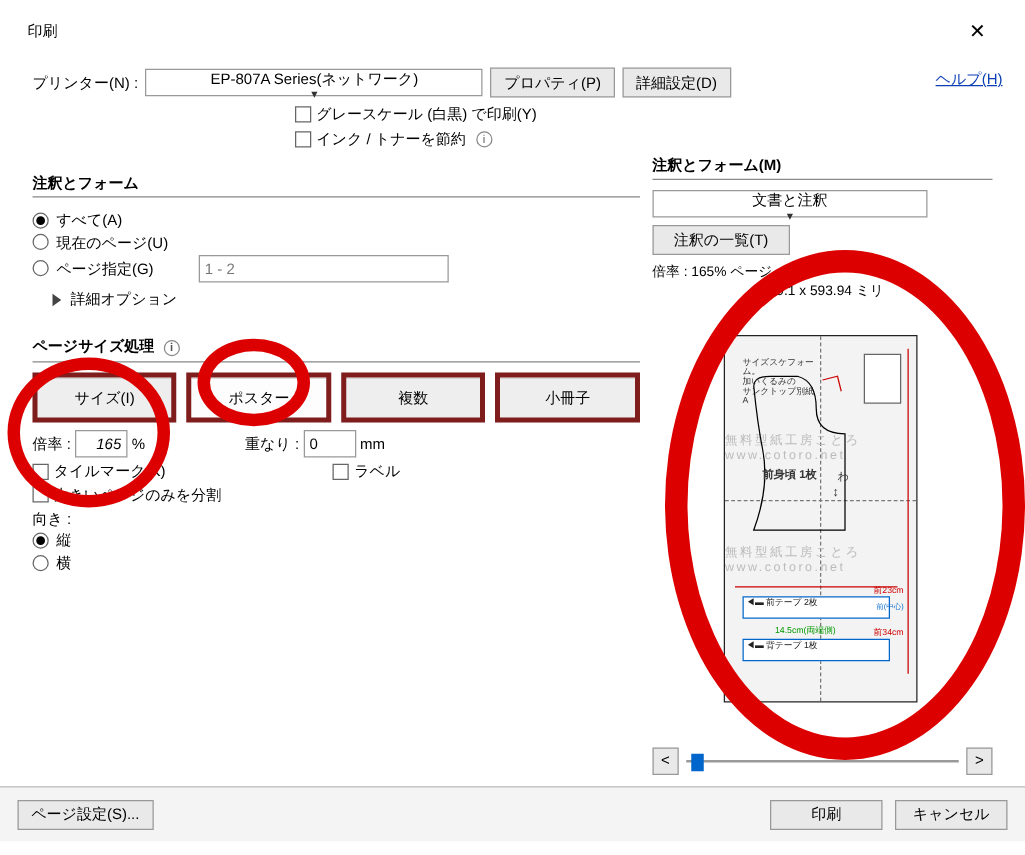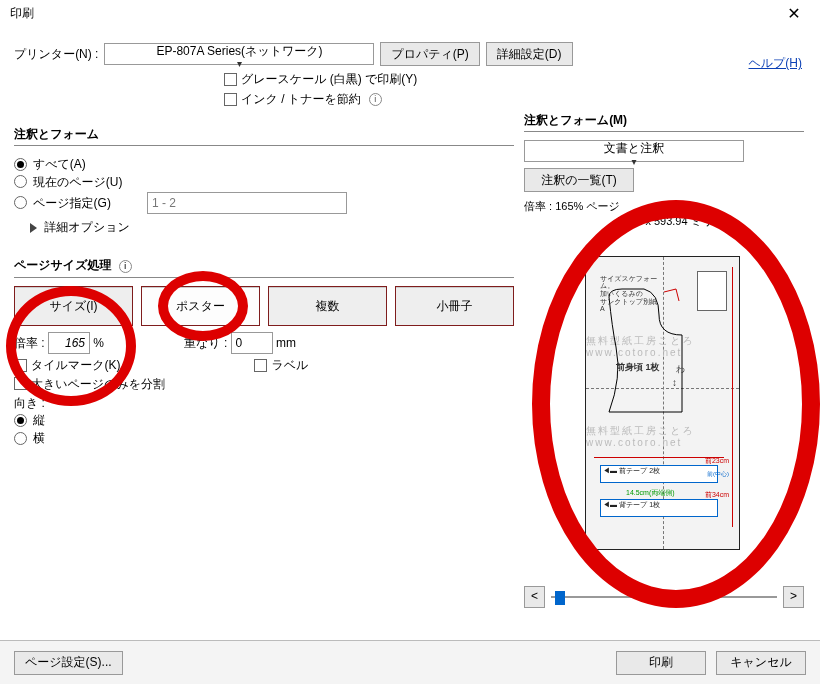--- a/index.html
+++ b/index.html
@@ -1,21 +1,21 @@
 <!DOCTYPE html>
 <html><head>
 <meta charset="utf-8">
 <style>
 html,body{
   margin:0;padding:0;width:820px;height:684px;
   font:12px/1.2 "Meiryo","MS PGothic","Hiragino Kaku Gothic Pro",sans-serif;
   background:#fff;color:#000;box-sizing:border-box;overflow:hidden;
 }
 *{box-sizing:border-box}
-.dlg{width:820px;height:684px;position:relative;background:#fff;padding:0}
+.dlg{width:820px;height:684px;position:relative;background:#fff;padding:12px}
 .titlebar{height:28px;display:flex;align-items:center;justify-content:space-between;
   padding:0 6px;border-bottom:1px solid #fff}
 .titlebar .title{padding:4px 4px}
 .closebtn{width:40px;height:24px;display:flex;align-items:center;justify-content:center;
   font-size:16px}
 .body{padding:8px 14px 0 14px}
 .row{display:flex;align-items:center;gap:6px;margin:6px 0}
 .select, input[type=text]{
   border:1px solid #999;background:#fff;height:22px;padding:0 4px;font:inherit;flex-direction:column;
 }
@@ -45,21 +45,21 @@
 .right{width:280px}
 fieldset{border:none;padding:0;margin:0}
 .hr{border-top:1px solid #888;margin:4px 0 8px 0}
 .pages .row{margin:3px 0}
 .rangebox{width:200px;color:#777}
 .moreopt{margin:6px 0 10px 16px}
 .tri{display:inline-block;width:0;height:0;border-top:5px solid transparent;
   border-bottom:5px solid transparent;border-left:7px solid #444;margin-right:4px;
   vertical-align:middle}
 .tabs{display:flex;gap:8px;margin:6px 0}
-.tabbtn{flex:1;height:40px;border:1px solid #7f1d1d;background:#eee;display:flex;
+.tabbtn{flex:1;height:40px;border:4px solid #7f1d1d;background:#eee;display:flex;
   align-items:center;justify-content:center;box-shadow:0 1px 0 #ccc inset}
 .tabbtn.active{background:#fdfdfd}
 .posterfields .row{margin:4px 0}
 .info-i{display:inline-flex;width:13px;height:13px;border:1px solid #888;border-radius:50%;
   align-items:center;justify-content:center;font-size:9px;color:#555;margin-left:4px}
 .orient .row{margin:3px 0}
 .anns .select{width:220px}
 .preview-wrap{margin-top:8px;position:relative}
 .preview-caption{text-align:center;font-size:11px;margin:2px 0}
 .preview{
@@ -81,21 +81,21 @@
 .pat svg{width:100%;height:100%}
 .textblk{position:absolute;font-size:7px;color:#333;line-height:1.1}
 .redline{position:absolute;background:#c00}
 .bluebox{position:absolute;border:1px solid #06c;font-size:7px;color:#222;padding:1px 2px;
   background:#fff}
 .previewnav{display:flex;align-items:center;gap:6px;margin-top:10px;justify-content:space-between}
 .slider{flex:1;height:12px;position:relative}
 .slider::before{content:"";position:absolute;left:0;right:0;top:5px;height:2px;background:#999}
 .thumb{position:absolute;left:4px;top:0;width:10px;height:14px;background:#06c}
 .footer{
-  position:absolute;left:0;right:0;bottom:0;height:44px;border-top:1px solid #bbb;
+  position:absolute;left:0;right:0;bottom:11px;height:44px;border-top:1px solid #bbb;
   background:#f4f4f4;display:flex;align-items:center;justify-content:space-between;
   padding:0 14px;
 }
 .footer .right-btns{display:flex;gap:10px}
 
 .oval{position:absolute;border:10px solid #d00;border-radius:50%;pointer-events:none}
 .oval.big{border-width:18px}
 </style>
 </head>
 <body>

